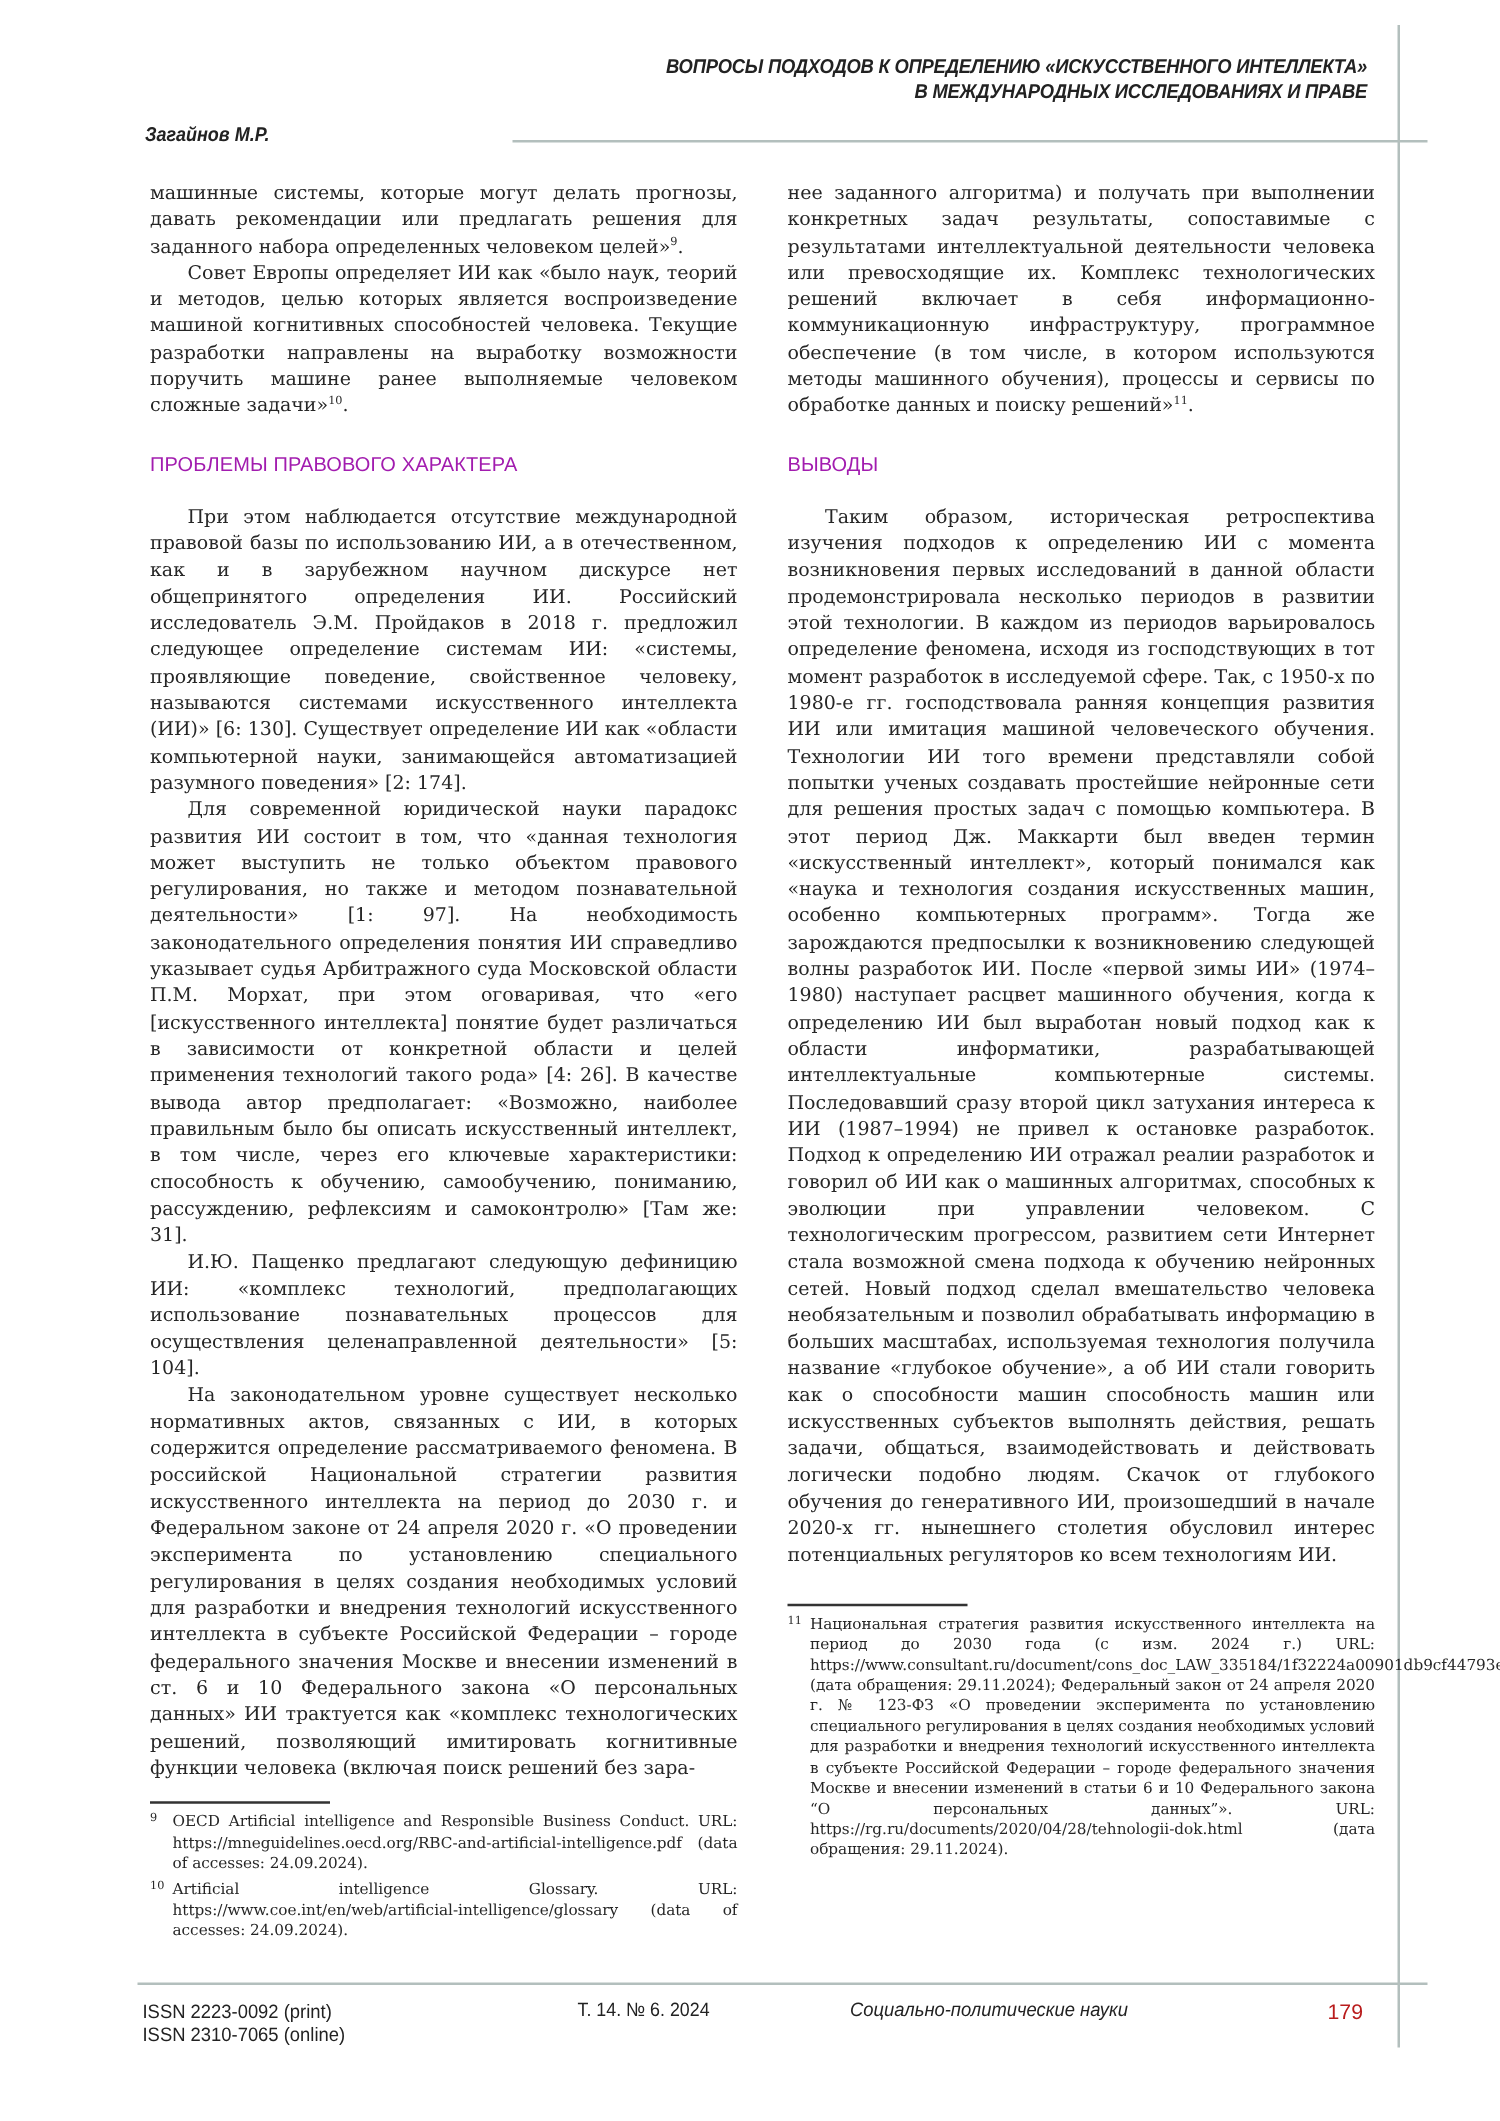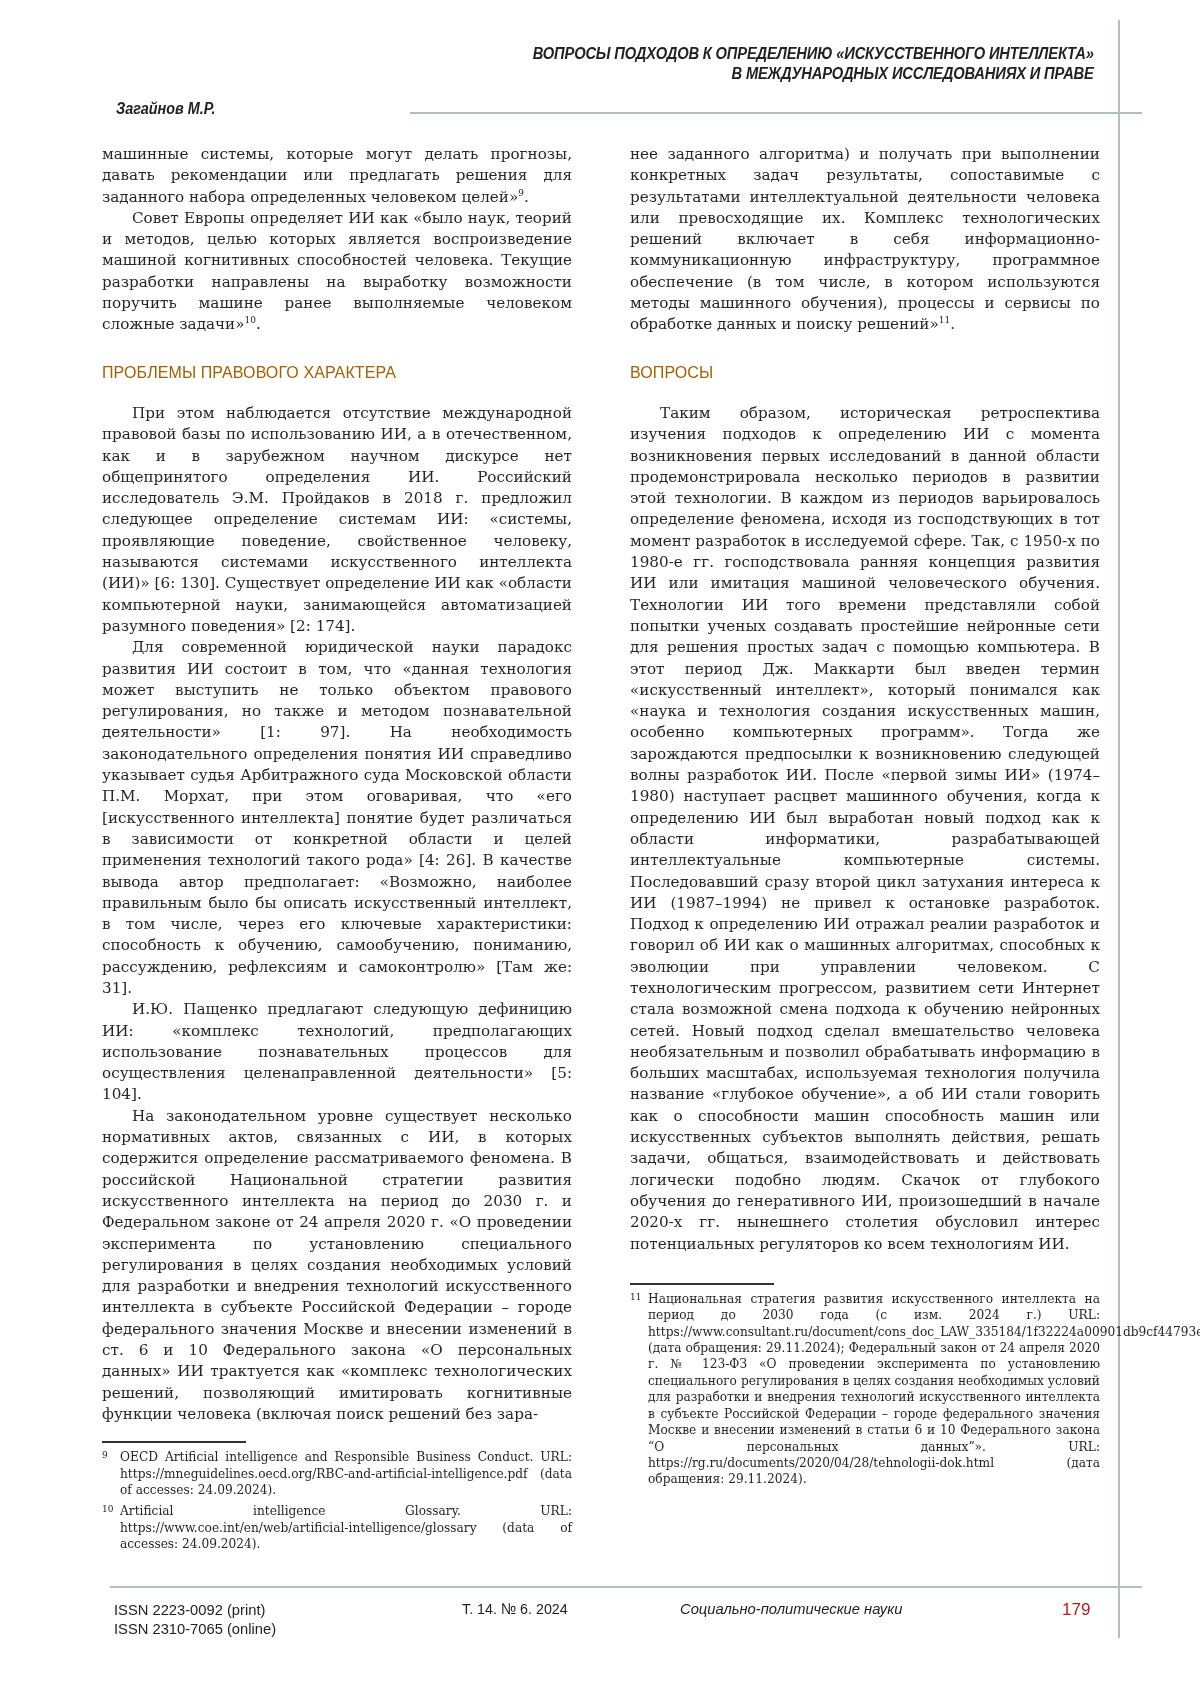--- a/index.html
+++ b/index.html
@@ -9,29 +9,29 @@
   .rule-h-top { position: absolute; left: 410px; top: 112px; width: 732px; height: 2px; background: #b3bfbd; }
   .rule-h-bottom { position: absolute; left: 110px; top: 1586px; width: 1032px; height: 2px; background: #b3bfbd; }
 
   .running-title { position: absolute; right: 106px; top: 44px; text-align: right;
                    font-family: "Liberation Sans", sans-serif; font-style: italic; font-weight: 700;
                    font-size: 16px; line-height: 20px; letter-spacing: -0.2px; color: #222; transform: scaleX(0.92); transform-origin: right top; }
   .author { position: absolute; left: 116px; top: 100px; font-family: "Liberation Sans", sans-serif;
             font-style: italic; font-weight: 700; font-size: 16px; color: #222; transform: scaleX(0.9); transform-origin: left top; }
 
   .col { position: absolute; width: 470px; font-size: 15.2px; line-height: 21.3px; text-align: justify; color: #262626; }
-  .col-left { left: 102px; top: 144px; }
+  .col-left { left: 120px; top: 144px; }
   .col-right { left: 630px; top: 144px; }
   .col p { margin: 0; text-indent: 0; }
   .col p.ind { text-indent: 30px; }
   .col p.cont { text-indent: 0; }
   sup { font-size: 9px; line-height: 0; vertical-align: 6px; }
 
   .section-h { font-family: "Liberation Sans", sans-serif; font-size: 16px; font-weight: 400; letter-spacing: 0.1px;
-               margin: 26px 0 20px 0 !important; text-indent: 0 !important; text-align: left; color: #a16207; }
+               margin: 26px 0 20px 0 !important; text-indent: 0 !important; text-align: left; color: #a21caf; }
 
   .fn-rule { width: 144px; height: 2px; background: #333; margin: 16px 0 6px 0; }
   .fn { font-size: 12.2px; line-height: 16.4px; text-align: justify; padding-left: 18px; position: relative; margin: 0 0 5px 0; color: #262626; }
   .fn .fn-num { position: absolute; left: 0; top: -2px; font-size: 9px; }
 
   .footer { position: absolute; top: 1600px; font-family: "Liberation Sans", sans-serif; font-size: 15.5px; color: #222; }
   .issn { left: 114px; line-height: 19px; transform: scaleX(0.95); transform-origin: left top; }
   .volume { left: 462px; transform: scaleX(0.92); transform-origin: left top; }
   .journal { left: 680px; font-style: italic; transform: scaleX(0.95); transform-origin: left top; }
   .page-num { left: 1062px; font-size: 17px; color: #b91c1c; }
@@ -63,21 +63,21 @@
     <span>OECD Artificial intelligence and Responsible Business Conduct. URL: https://mneguidelines.oecd.org/RBC-and-artificial-intelligence.pdf (data of accesses: 24.09.2024).</span>
   </div>
   <div class="fn">
     <span class="fn-num">10</span>
     <span>Artificial intelligence Glossary. URL: https://www.coe.int/en/web/artificial-intelligence/glossary (data of accesses: 24.09.2024).</span>
   </div>
 </div>
 
 <div class="col col-right">
   <p class="cont"><span>нее заданного алгоритма) и получать при выполнении конкретных задач результаты, сопоставимые с результатами интеллектуальной деятельности человека или превосходящие их. Комплекс технологических решений включает в себя информационно-коммуникационную инфраструктуру, программное обеспечение (в том числе, в котором используются методы машинного обучения), процессы и сервисы по обработке данных и поиску решений»</span><sup>11</sup><span>.</span></p>
-  <h2 class="section-h">ВОПРОСЫ</h2>
+  <h2 class="section-h">ВЫВОДЫ</h2>
   <p class="ind">Таким образом, историческая ретроспектива изучения подходов к определению ИИ с момента возникновения первых исследований в данной области продемонстрировала несколько периодов в развитии этой технологии. В каждом из периодов варьировалось определение феномена, исходя из господствующих в тот момент разработок в исследуемой сфере. Так, с 1950-х по 1980-е гг. господствовала ранняя концепция развития ИИ или имитация машиной человеческого обучения. Технологии ИИ того времени представляли собой попытки ученых создавать простейшие нейронные сети для решения простых задач с помощью компьютера. В этот период Дж. Маккарти был введен термин «искусственный интеллект», который понимался как «наука и технология создания искусственных машин, особенно компьютерных программ». Тогда же зарождаются предпосылки к возникновению следующей волны разработок ИИ. После «первой зимы ИИ» (1974–1980) наступает расцвет машинного обучения, когда к определению ИИ был выработан новый подход как к области информатики, разрабатывающей интеллектуальные компьютерные системы. Последовавший сразу второй цикл затухания интереса к ИИ (1987–1994) не привел к остановке разработок. Подход к определению ИИ отражал реалии разработок и говорил об ИИ как о машинных алгоритмах, способных к эволюции при управлении человеком. С технологическим прогрессом, развитием сети Интернет стала возможной смена подхода к обучению нейронных сетей. Новый подход сделал вмешательство человека необязательным и позволил обрабатывать информацию в больших масштабах, используемая технология получила название «глубокое обучение», а об ИИ стали говорить как о способности машин способность машин или искусственных субъектов выполнять действия, решать задачи, общаться, взаимодействовать и действовать логически подобно людям. Скачок от глубокого обучения до генеративного ИИ, произошедший в начале 2020-х гг. нынешнего столетия обусловил интерес потенциальных регуляторов ко всем технологиям ИИ.</p>
   <div class="fn-rule" style="margin-top:28px"></div>
   <div class="fn">
     <span class="fn-num">11</span>
     <span>Национальная стратегия развития искусственного интеллекта на период до 2030 года (с изм. 2024 г.) URL: https://www.consultant.ru/document/cons_doc_LAW_335184/1f32224a00901db9cf44793e9a5e35567a4212c7/ (дата обращения: 29.11.2024); Федеральный закон от 24 апреля 2020 г. № 123-ФЗ «О проведении эксперимента по установлению специального регулирования в целях создания необходимых условий для разработки и внедрения технологий искусственного интеллекта в субъекте Российской Федерации – городе федерального значения Москве и внесении изменений в статьи 6 и 10 Федерального закона “О персональных данных”». URL: https://rg.ru/documents/2020/04/28/tehnologii-dok.html (дата обращения: 29.11.2024).</span>
   </div>
 </div>
 
 <div class="footer issn">
   <div>ISSN 2223-0092 (print)</div>

